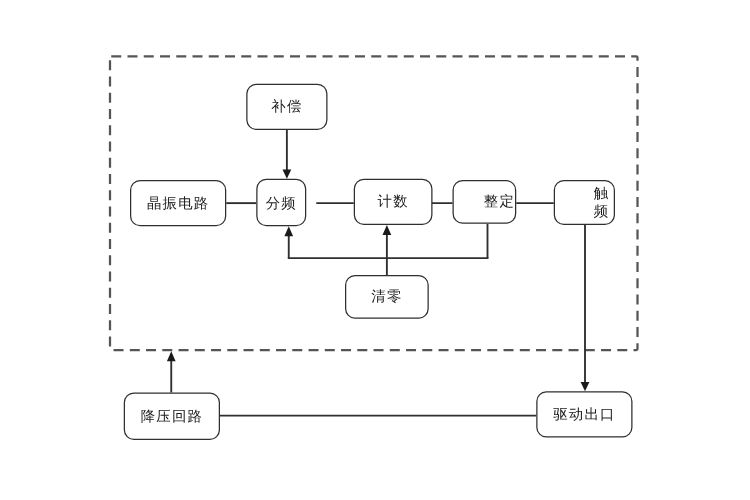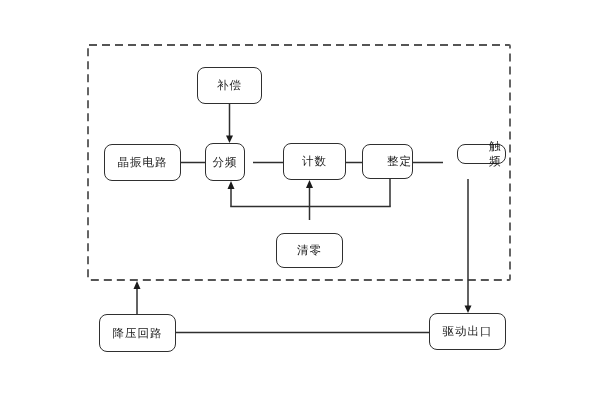--- a/index.html
+++ b/index.html
@@ -48,22 +48,22 @@
     font-size: 11.5px;
     color: #1a1a1a;
     letter-spacing: 1px;
     z-index: 2;
   }
   #n-buchang   { left:197px; top:67px;  width:65px; height:37px; }
   #n-jingzhen  { left:104px; top:144px; width:77px; height:37px; }
   #n-fenpin    { left:205px; top:143px; width:40px; height:38px; }
   #n-jishu     { left:283px; top:143px; width:63px; height:37px; }
   #n-zhengding { left:362px; top:144px; width:51px; height:35px;justify-content:flex-end; }
-  #n-chupin    { left:457px; top:144px; width:49px; height:20px;padding-left:31px; }
-  #n-qingling  { left:276px; top:220px; width:67px; height:35px;margin-top:13px; }
+  #n-chupin    { left:443px; top:144px; width:49px; height:36px;padding-left:31px; }
+  #n-qingling  { left:276px; top:220px; width:67px; height:35px; }
   #n-jiangya   { left:99px;  top:314px; width:77px; height:38px; }
   #n-qudong    { left:429px; top:313px; width:77px; height:37px; }
 </style>
 </head>
 <body>
 
 <div class="canvas">
 
   <svg class="wires" width="600" height="400" viewBox="0 0 600 400" xmlns="http://www.w3.org/2000/svg">
 

